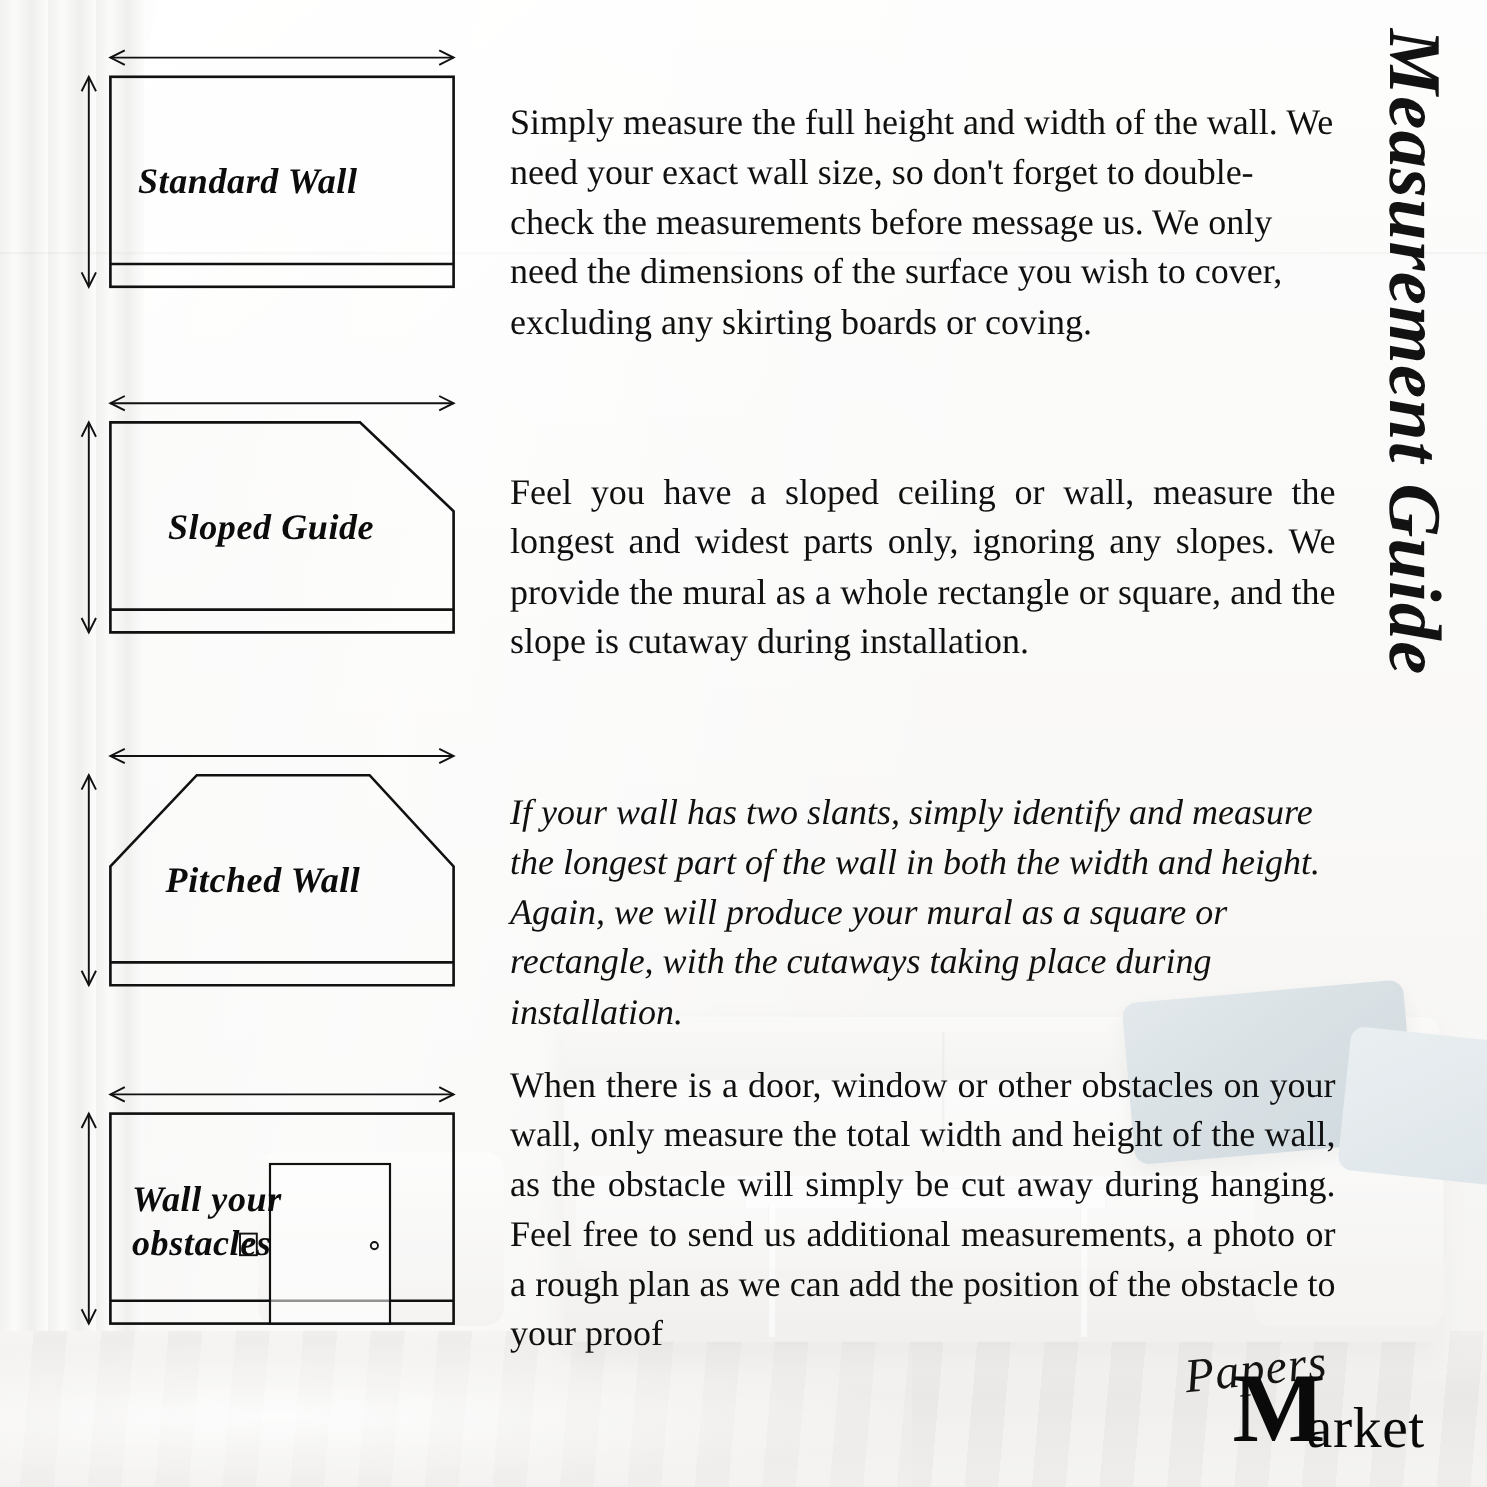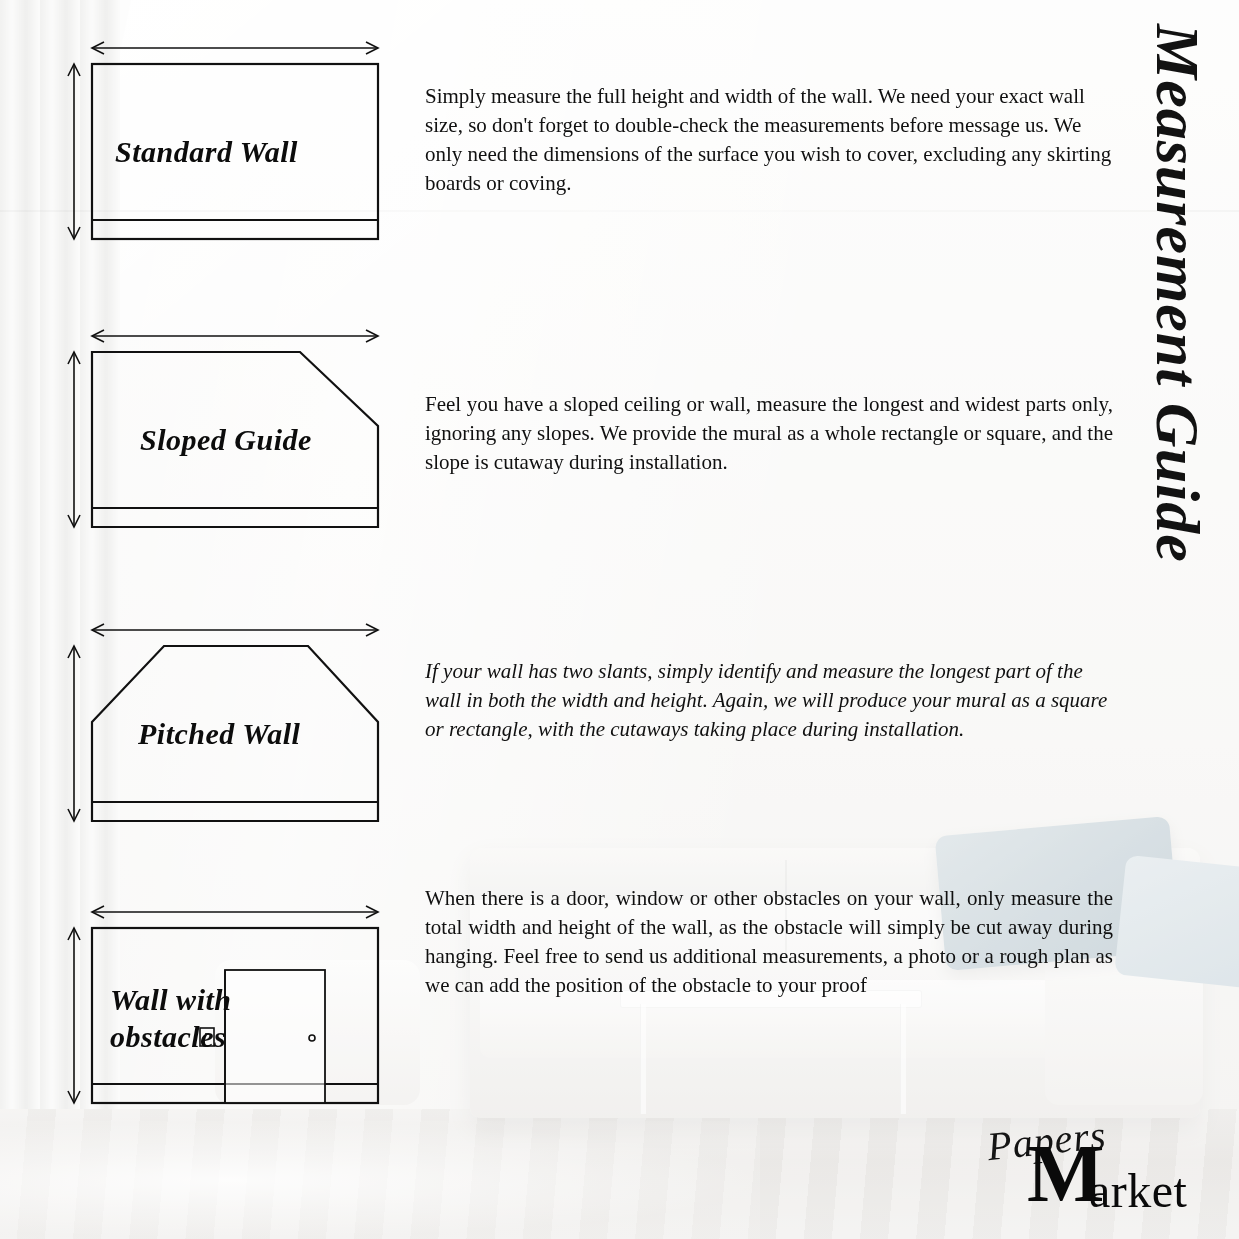--- a/index.html
+++ b/index.html
@@ -173,21 +173,21 @@
     box-sizing: border-box;
     white-space: nowrap;
   }
 
   .row { position: absolute; left: 0; width: 1239px; }
   .diagram { position: absolute; left: 60px; }
   .para {
     position: absolute;
     left: 425px;
     width: 688px;
-    font-size: 21px;
+    font-size: 30px;
     line-height: 1.38;
     color: #101010;
     text-align: justify;
     font-family: "Liberation Serif", serif;
   }
   .para.left { text-align: left; }
 
   .label {
     position: absolute;
     font-family: "Liberation Serif", serif;
@@ -342,21 +342,21 @@
           <rect class="fillwall" x="32" y="30" width="286" height="175"></rect>
           <line class="ln" x1="32" y1="186" x2="318" y2="186"></line>
 
           <rect class="door" x="165" y="72" width="100" height="133"></rect>
           <line class="ln-thin" x1="165" y1="72" x2="165" y2="205"></line>
           <circle cx="252" cy="140" r="3" class="ln-thin"></circle>
 
           <rect class="ln-thin" x="140" y="130" width="14" height="18"></rect>
           <line class="ln-thin" x1="145" y1="136" x2="149" y2="136"></line>
         </svg>
-        <div class="label" style="left:50px; top:84px;">Wall with
+        <div class="label" style="left:50px; top:84px;">Wall your
 obstacles</div>
       </div>
       <div class="para" style="top:884px;">When there is a door, window or other obstacles on your wall, only measure the total width and height of the wall, as the obstacle will simply be cut away during hanging. Feel free to send us additional measurements, a photo or a rough plan as we can add the position of the obstacle to your proof</div>
     </div>
 
     <div class="brand">
       <div class="brand-papers">Papers</div>
       <div class="brand-m">M</div>
       <div class="brand-market">arket</div>
     </div>

